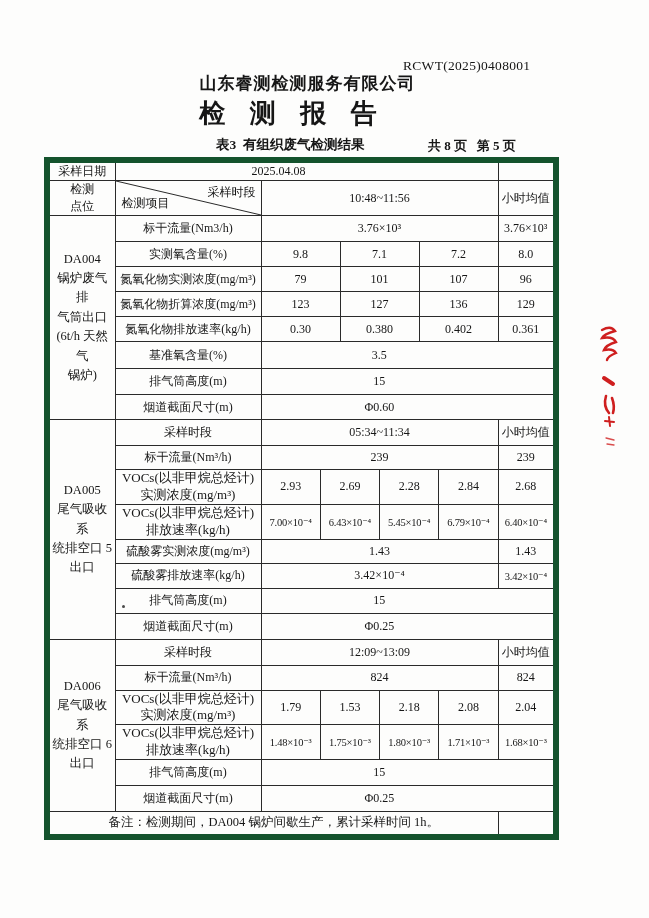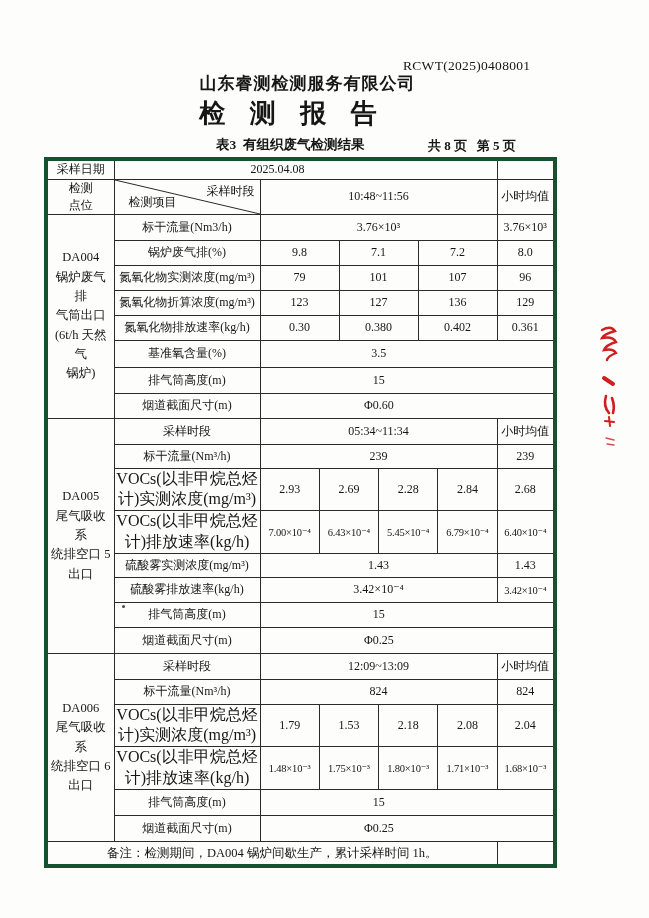--- a/index.html
+++ b/index.html
@@ -16,36 +16,36 @@
   .company   { left:53px; top:72px; width:509px; text-align:center;
                font-size:17px; font-weight:bold; letter-spacing:1px; }
   .title     { left:38px; top:96px; width:509px; text-align:center;
                font-size:26px; font-weight:bold; letter-spacing:9px; white-space:pre; }
   .caption   { left:216px; top:136px; font-size:13.5px; font-weight:bold; white-space:pre; }
   .pages     { left:428px; top:137px; font-size:13px; font-weight:bold; white-space:pre; }
 
   table.results {
     position:absolute; left:44px; top:157px; width:509px;
     border-collapse:collapse; table-layout:fixed;
-    border:4px solid #14532d;
+    border:6px solid #14532d;
   }
   td {
     border:1px solid #2a2a2a;
     text-align:center; vertical-align:middle;
     padding:0 2px; font-size:12px; overflow:hidden;
   }
   .pre  { white-space:pre-line; }
   .full-val { padding-right:58px; }   
   .pt   { font-size:12.5px; line-height:1.55; }
-  .sm   { font-size:16px; line-height:1.3; padding:0 1px; }
+  .sm   { font-size:13px; line-height:1.3; padding:0 1px; }
   .sci  { font-size:10.5px; letter-spacing:-.2px; padding:0 1px; }
   .diag { position:relative; padding:0; }
   .diag svg { position:absolute; left:0; top:0; width:100%; height:100%; }
   .diag-tr { position:absolute; top:3px; right:5px; font-size:12px; }
-  .diag-bl { position:absolute; bottom:3px; left:6px; font-size:12px;margin-left:8px; }
+  .diag-bl { position:absolute; bottom:3px; left:6px; font-size:12px; }
   .remark-cell { font-size:12.5px; }
   .red-marks { left:597px; top:318px; width:24px; height:136px; }
   .speck { left:122px; top:605px; width:3px; height:3px; background:#4a4a4a; border-radius:50%; }
 </style>
 </head>
 <body>
 
 <div class="abs report-no">RCWT(2025)0408001</div>
 <div class="abs company">山东睿测检测服务有限公司</div>
 <div class="abs title">检 测 报 告</div>
@@ -95,21 +95,21 @@
       <td rowspan="8" class="pt pre">DA004
 锅炉废气排
 气筒出口
 (6t/h 天然气
 锅炉)</td>
       <td>标干流量(Nm3/h)</td>
       <td colspan="12">3.76×10³</td>
       <td>3.76×10³</td>
     </tr>
     <tr style="height:25px">
-      <td>锅炉废气排(%)</td>
+      <td>实测氧含量(%)</td>
       <td colspan="4">9.8</td>
       <td colspan="4">7.1</td>
       <td colspan="4">7.2</td>
       <td>8.0</td>
     </tr>
     <tr style="height:25px">
       <td>氮氧化物实测浓度(mg/m³)</td>
       <td colspan="4">79</td>
       <td colspan="4">101</td>
       <td colspan="4">107</td>

